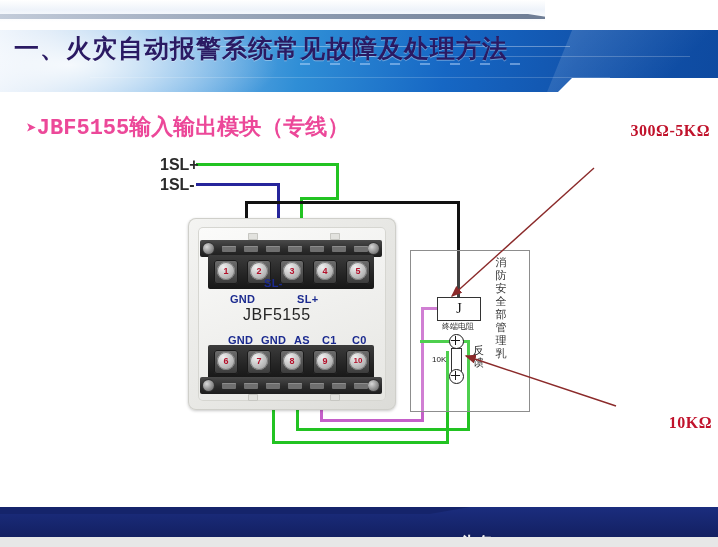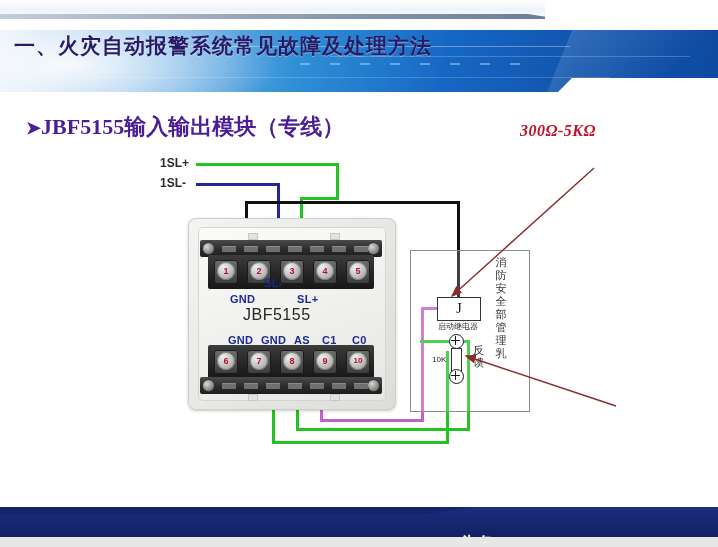--- a/index.html
+++ b/index.html
@@ -53,37 +53,37 @@
     background:linear-gradient(120deg,rgba(255,255,255,.16) 0%,rgba(255,255,255,0) 60%);
     transform:skewX(-22deg);
   }
   .banner-notch{
     position:absolute;right:0;bottom:0;width:160px;height:14px;background:#ffffff;
     clip-path:polygon(14px 0,160px 0,160px 14px,0 14px);
   }
   .banner-title{
     position:absolute;left:14px;top:32px;
     font-family:Liberation Serif, serif;
-    font-size:21px;font-weight:bold;letter-spacing:1px;
+    font-size:25px;font-weight:bold;letter-spacing:1px;
     color:#2a1a63;
     text-shadow:0 1px 0 rgba(255,255,255,.35);
     white-space:nowrap;
   }
 
   
   .subtitle{
     position:absolute;left:26px;top:112px;
-    font-family:Liberation Serif, serif;
-    font-size:22px;font-weight:bold;color:#4c1d95;
+    font-family:Liberation Mono, monospace;
+    font-size:22px;font-weight:bold;color:#ec4899;
     white-space:nowrap;
   }
   .subtitle .arrowhead{font-size:18px;}
 
   
-  .callout{position:absolute;text-align:left;white-space:nowrap;font-style:italic;}
+  .callout{position:absolute;text-align:right;white-space:nowrap;}
   .callout .ohm{
     font-family:"Liberation Serif", serif;
     font-size:16px;font-weight:bold;color:#c0122b;
     letter-spacing:.5px;
   }
   .callout .desc{
     font-family:"Liberation Serif", serif;
     font-size:17px;font-weight:bold;color:#3a1a78;
     letter-spacing:1px;
     margin-top:1px;
@@ -174,21 +174,21 @@
   .wire{position:absolute;}
   .w-green{background:#22c322;}
   .w-blue{background:#26259b;}
   .w-black{background:#111111;}
   .w-magenta{background:#c55fc9;}
   .w-gray{background:#6a6a6a;}
 
   .wlabel{
     position:absolute;
     font-family:"Liberation Sans", sans-serif;
-    font-size:12px;font-weight:bold;color:#2b2b2b;
+    font-size:16px;font-weight:bold;color:#2b2b2b;
   }
 
   
   .cab-outer{
     position:absolute;left:410px;top:250px;width:118px;height:160px;
     border:1px solid #8d8d8d;background:rgba(255,255,255,.2);
   }
   .cab-vtext{
     position:absolute;left:494px;top:256px;width:14px;
     font-family:"Liberation Sans", sans-serif;
@@ -301,20 +301,21 @@
   <div class="banner-title">一、火灾自动报警系统常见故障及处理方法</div>
 
   <div class="subtitle">
     <span class="arrowhead">➤</span><span>JBF5155输入输出模块（专线）</span>
   </div>
 
   <div class="callout" id="callout-coil">
     <div class="ohm">300Ω-5KΩ</div>
   </div>
   <div class="callout" id="callout-term">
+    <div class="ohm">10KΩ</div>
   </div>
 
   <div class="wire w-green" style="left:196px;top:163px;width:143px;height:3px;"></div>
   <div class="wire w-green" style="left:336px;top:163px;width:3px;height:36px;"></div>
   <div class="wire w-green" style="left:300px;top:197px;width:39px;height:3px;"></div>
   <div class="wire w-green" style="left:300px;top:197px;width:3px;height:64px;"></div>
 
   <div class="wire w-blue" style="left:196px;top:183px;width:84px;height:3px;"></div>
   <div class="wire w-blue" style="left:277px;top:183px;width:3px;height:78px;"></div>
 
@@ -444,21 +445,21 @@
     <div class="rail-slot" style="left:88px;top:6px;"></div>
     <div class="rail-slot" style="left:110px;top:6px;"></div>
     <div class="rail-slot" style="left:132px;top:6px;"></div>
     <div class="rail-slot" style="left:154px;top:6px;"></div>
   </div>
 
   <div class="cab-outer"></div>
   <div class="cab-vtext">消防安全部管理乳</div>
 
   <div class="relay-box">J</div>
-  <div class="relay-cap">启动继电器</div>
+  <div class="relay-cap">终端电阻</div>
 
   <div class="res-box"></div>
   <div class="res-label">10K</div>
 
   <div class="term-dot" style="left:449px;top:334px;"></div>
   <div class="term-dot" style="left:449px;top:369px;"></div>
   <div class="fb-label"><span>反馈</span></div>
 
   <svg class="arrow-svg" viewBox="0 0 718 547">
     <defs>

